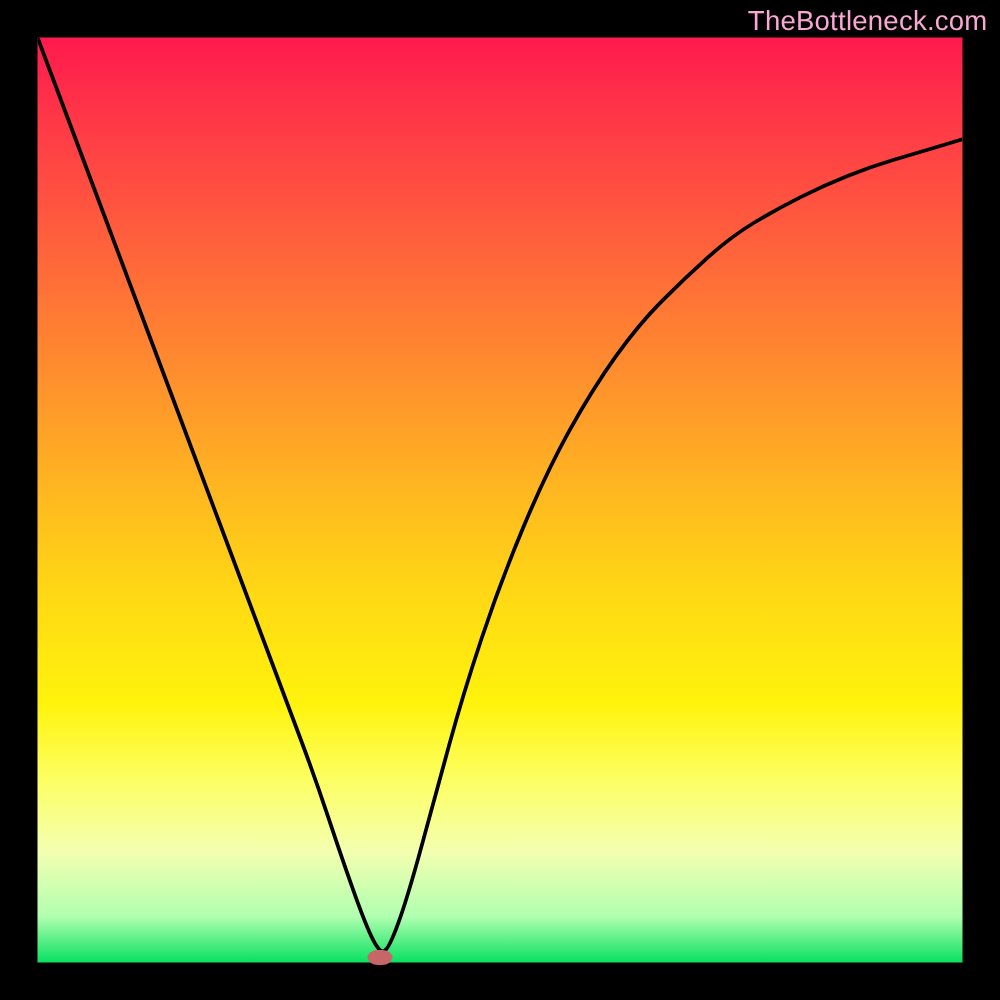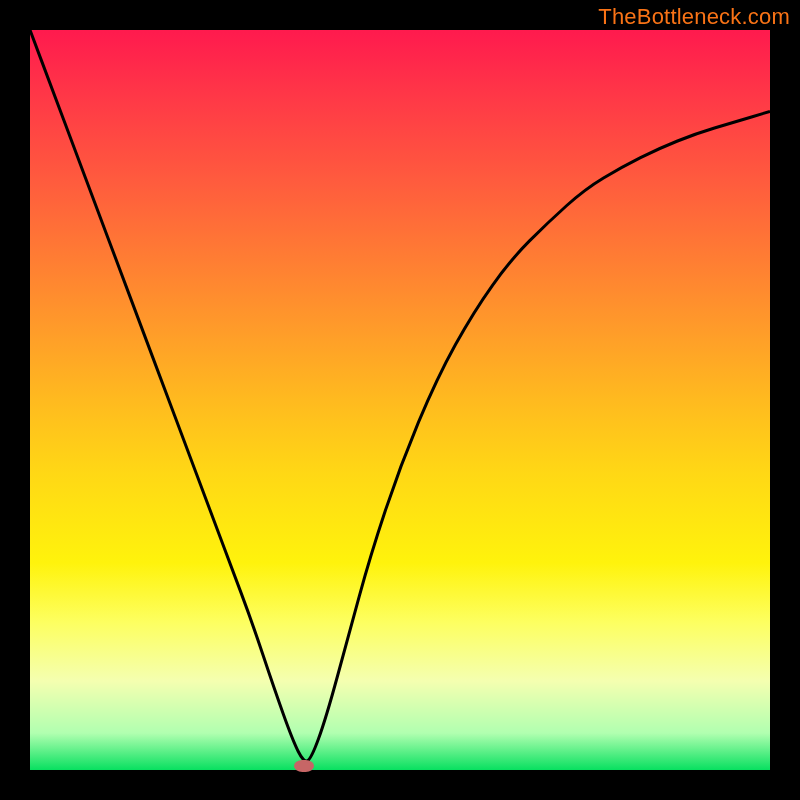--- a/index.html
+++ b/index.html
@@ -14,21 +14,21 @@
   .wrapper {
     position: relative;
     width: 800px;
     height: 800px;
     background: #000;
   }
   .watermark {
     position: absolute;
     top: 4px;
     right: 10px;
-    color: #f97316;
+    color: #f9a8d4;
     font-size: 22px;
     font-weight: 500;
     letter-spacing: 0.2px;
     z-index: 5;
   }
   .plot-area {
     position: absolute;
     left: 30px;
     top: 30px;
     width: 740px;

